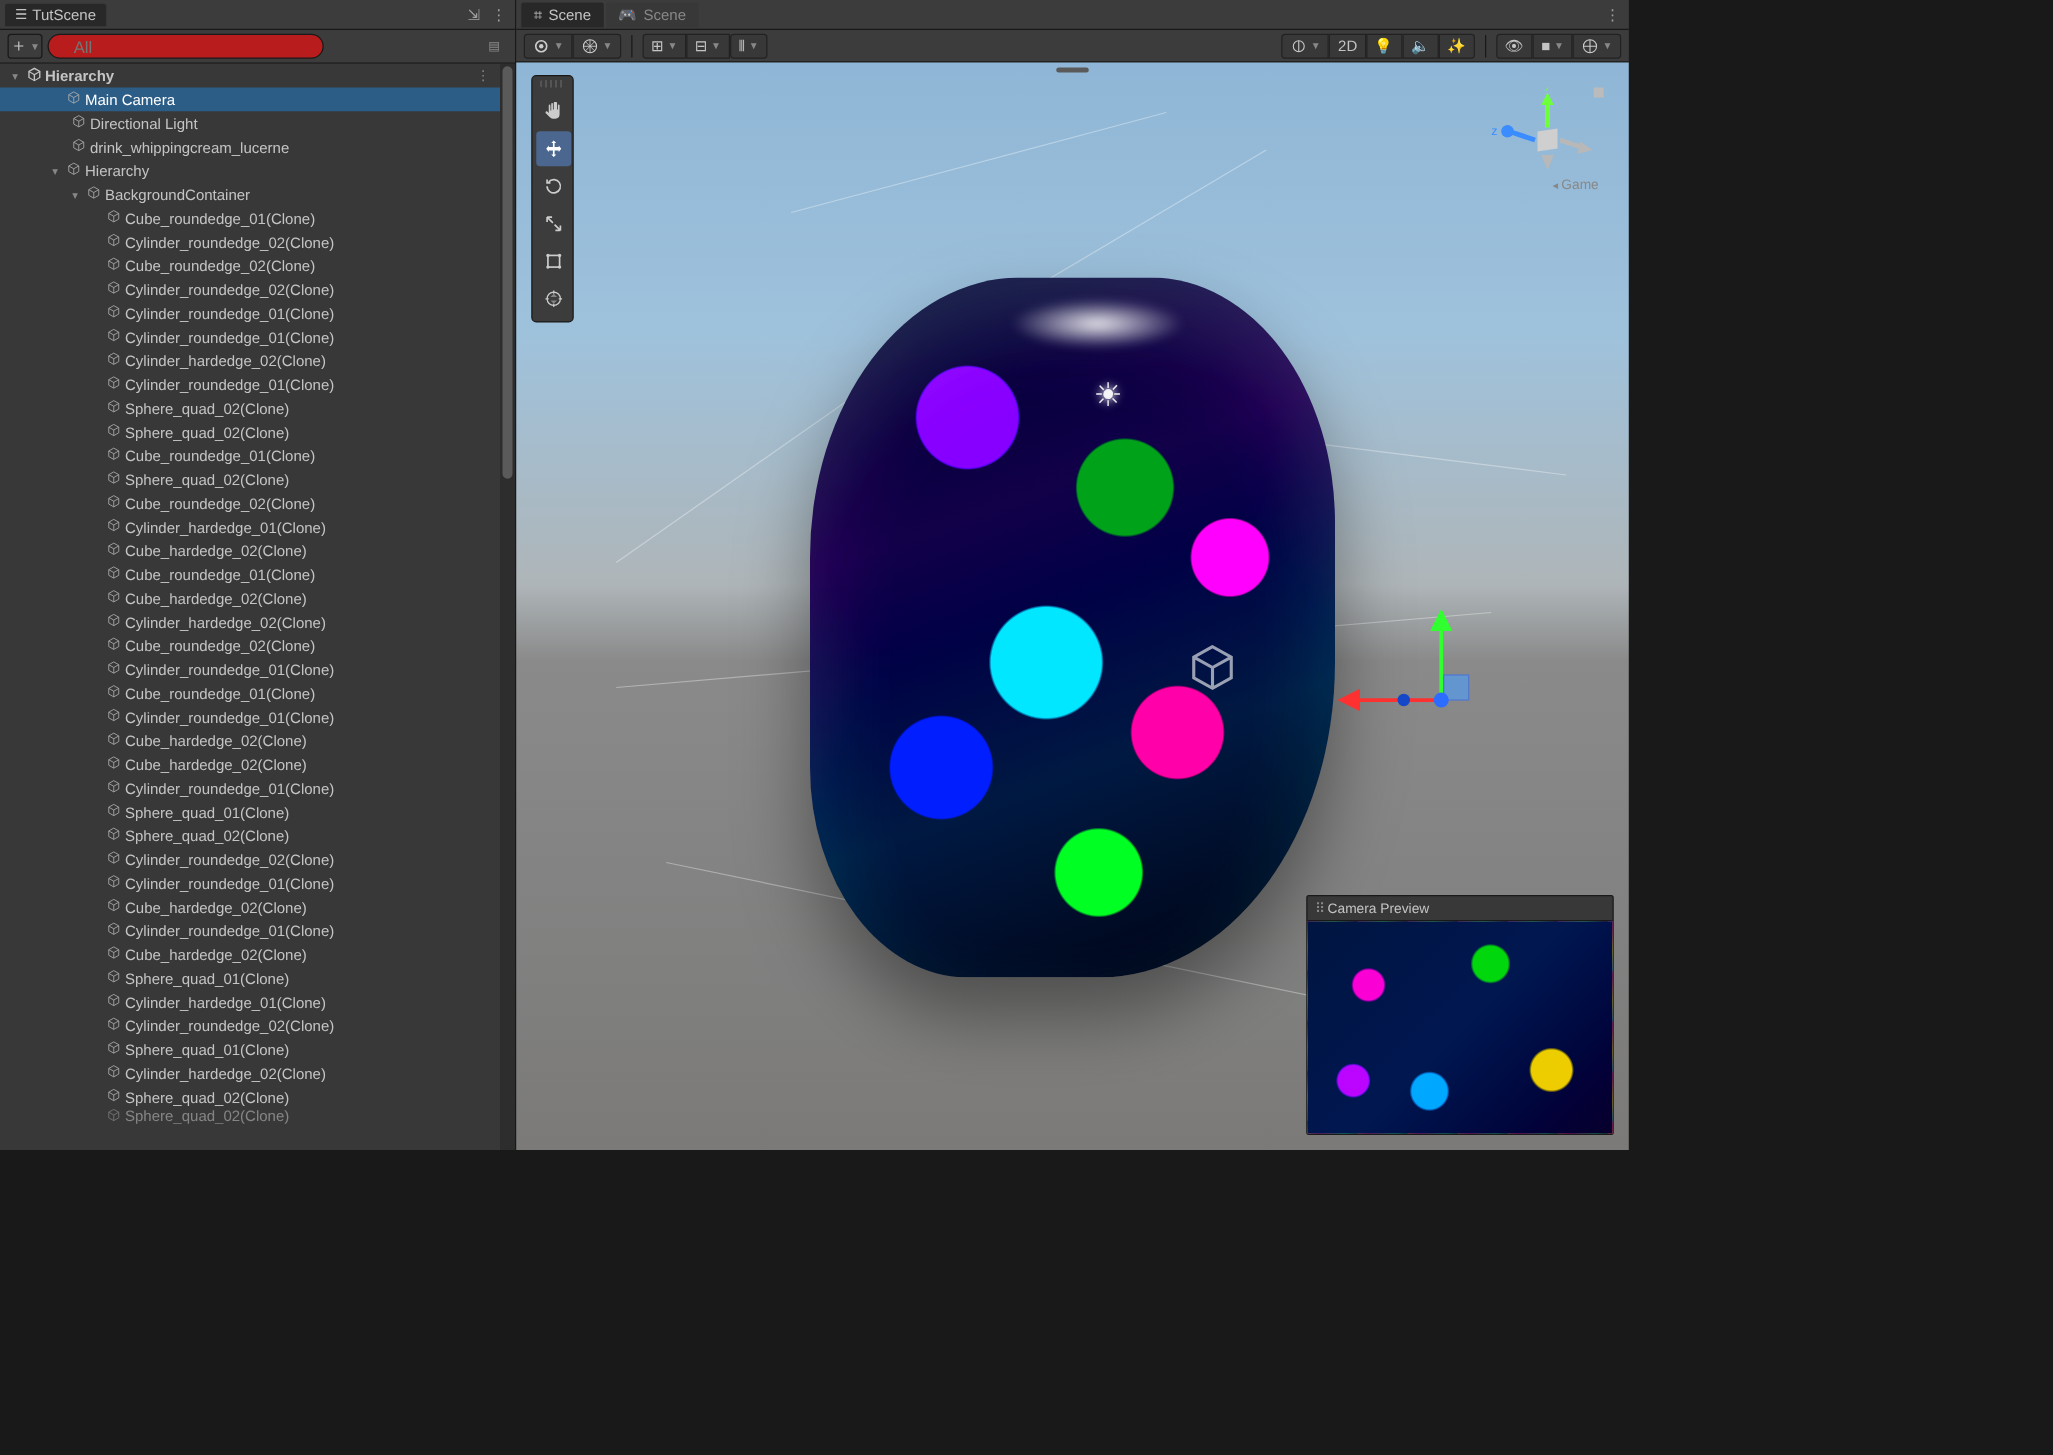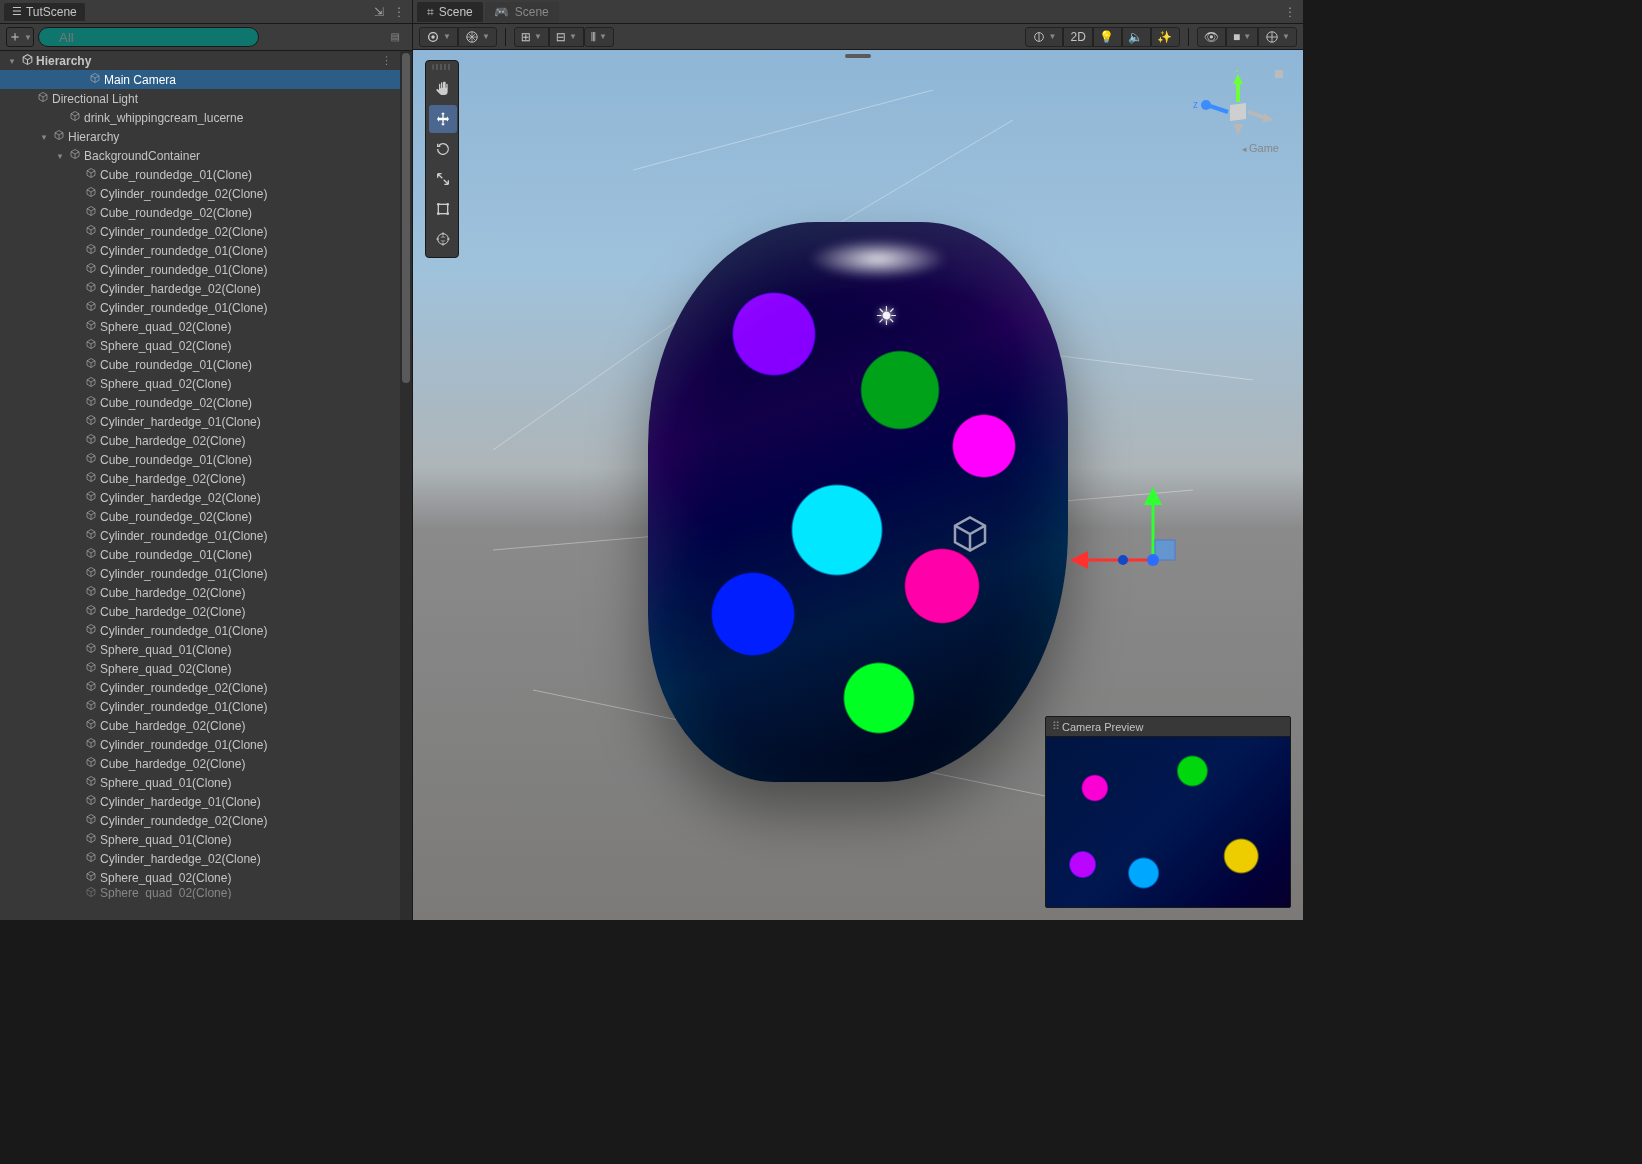--- a/index.html
+++ b/index.html
@@ -6,21 +6,21 @@
 body { background: #191919; color: #c4c4c4; font-size: 12px; overflow: hidden; }
 .app { display: flex; width: 1303px; height: 920px; }
 .hierarchy-panel { width: 413px; background: #383838; display: flex; flex-direction: column; border-right: 1px solid #191919; }
 .panel-header { display: flex; align-items: center; height: 24px; background: #3c3c3c; padding: 0 4px; border-bottom: 1px solid #191919; }
 .panel-tab { display: flex; align-items: center; gap: 4px; padding: 2px 8px; background: #282828; border-radius: 2px 2px 0 0; margin-right: auto; }
 .panel-tab .icon { font-size: 11px; }
 .panel-header .right-icons { display: flex; gap: 2px; }
 .iconbtn { width: 18px; height: 18px; display: inline-flex; align-items: center; justify-content: center; cursor: pointer; color: #a0a0a0; border-radius: 2px; }
 .search-row { display: flex; align-items: center; gap: 4px; padding: 3px 6px; background: #3c3c3c; border-bottom: 1px solid #191919; }
 .plus-btn { width: 28px; height: 20px; display: flex; align-items: center; justify-content: center; background: #3c3c3c; border: 1px solid #191919; border-radius: 3px; font-size: 14px; cursor: pointer; }
-.search-input { flex: 1; height: 20px; background: #0f766e; border: 1px solid #191919; border-radius: 10px; padding: 0 22px 0 20px; color: #c4c4c4; position: relative; }
+.search-input { flex: 1; height: 20px; background: #b91c1c; border: 1px solid #191919; border-radius: 10px; padding: 0 22px 0 20px; color: #c4c4c4; position: relative; }
 .search-wrap { flex: 1; position: relative; }
 .search-wrap .search-icon { position: absolute; left: 6px; top: 4px; color: #888; font-size: 11px; }
 .search-wrap .menu-icon { position: absolute; right: 6px; top: 4px; color: #888; font-size: 10px; }
 .tree { flex: 1; overflow-y: auto; background: #383838; position: relative; }
 .scrollbar { position: absolute; right: 0; top: 0; width: 12px; height: 100%; background: #2d2d2d; }
 .scroll-thumb { position: absolute; right: 2px; top: 2px; width: 8px; height: 38%; background: #5a5a5a; border-radius: 4px; }
 .row { display: flex; align-items: center; height: 19px; padding-left: 4px; cursor: pointer; position: relative; }
 .row.selected { background: #2c5d87; color: #fff; }
 .row .toggle { width: 12px; text-align: center; font-size: 9px; color: #888; }
 .row .objicon { width: 14px; text-align: center; margin: 0 2px; color: #aaa; }
@@ -112,35 +112,35 @@
         <span class="toggle">▾</span>
         <span class="objicon unity-icon">
           <svg viewBox="0 0 24 24">
               <path fill="#c4c4c4" d="M12 2 3 7v10l9 5 9-5V7l-9-5zm0 2.3 6.5 3.6L12 11.5 5.5 7.9 12 4.3zM5 9.4l6 3.4v7L5 16.4v-7zm14 0v7l-6 3.4v-7l6-3.4z"></path>
             </svg>
         </span>
         <span class="label" style="font-weight:600">Hierarchy</span>
         <span class="scene-menu">⋮</span>
       </div>
 
-      <div class="row selected" style="padding-left: 74px; text-align: center;">
+      <div class="row selected" style="padding-left: 38px; text-align: center;">
           <span class="toggle"></span>
           <span class="objicon"><svg viewBox="0 0 24 24">
               <path fill="none" stroke="#aaa" stroke-width="1.4" d="M12 3 4 7.5v9L12 21l8-4.5v-9L12 3zM4 7.5 12 12l8-4.5M12 12v9"></path>
             </svg></span>
           <span class="label">Main Camera</span>
         </div>
-        <div class="row" style="padding-left: 22px;">
+        <div class="row" style="padding-left: 42px;">
           <span class="toggle"></span>
           <span class="objicon"><svg viewBox="0 0 24 24">
               <path fill="none" stroke="#aaa" stroke-width="1.4" d="M12 3 4 7.5v9L12 21l8-4.5v-9L12 3zM4 7.5 12 12l8-4.5M12 12v9"></path>
             </svg></span>
           <span class="label">Directional Light</span>
         </div>
-        <div class="row" style="padding-left: 54px;">
+        <div class="row" style="padding-left: 42px;">
           <span class="toggle"></span>
           <span class="objicon"><svg viewBox="0 0 24 24">
               <path fill="none" stroke="#aaa" stroke-width="1.4" d="M12 3 4 7.5v9L12 21l8-4.5v-9L12 3zM4 7.5 12 12l8-4.5M12 12v9"></path>
             </svg></span>
           <span class="label">drink_whippingcream_lucerne</span>
         </div>
         <div class="row" style="padding-left: 38px;">
           <span class="toggle">▾</span>
           <span class="objicon"><svg viewBox="0 0 24 24">
               <path fill="none" stroke="#aaa" stroke-width="1.4" d="M12 3 4 7.5v9L12 21l8-4.5v-9L12 3zM4 7.5 12 12l8-4.5M12 12v9"></path>

